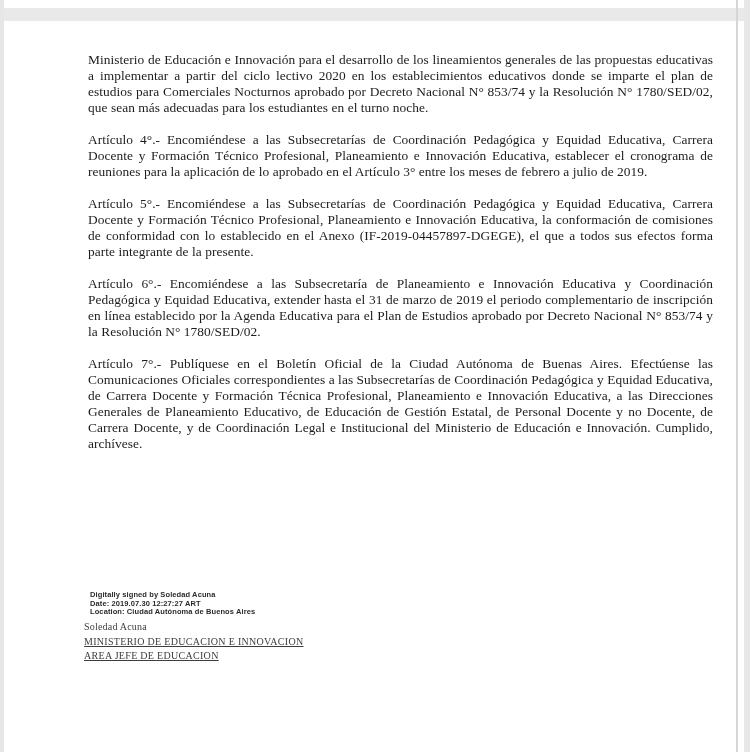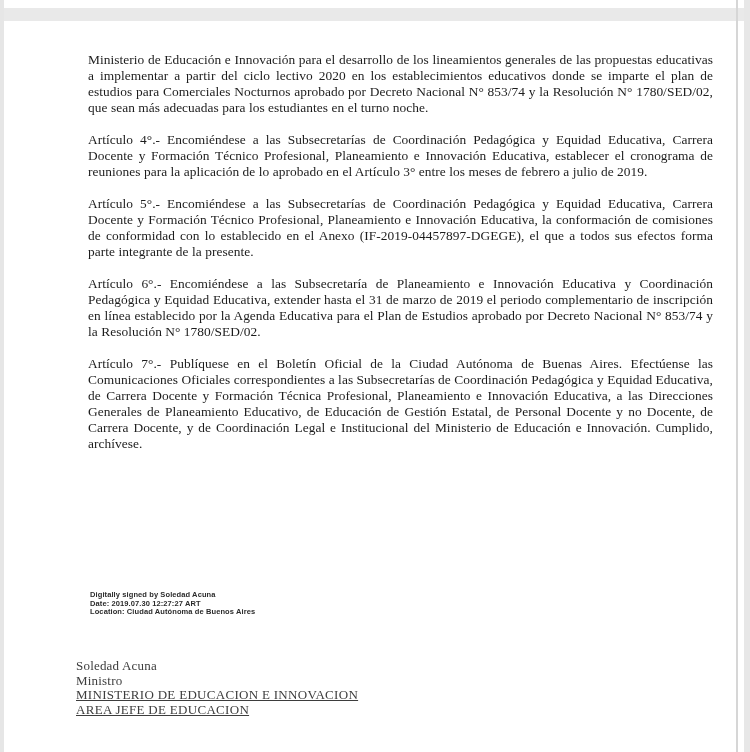--- a/index.html
+++ b/index.html
@@ -48,23 +48,23 @@
   }
   .para{margin:0 0 16px 0;}
   
   .stamp{
     position:absolute;left:90px;top:591px;
     font-family:"Liberation Sans","DejaVu Sans",sans-serif;
     font-size:7.5px;font-weight:bold;line-height:8.6px;
     color:#2b2b2b;letter-spacing:0.1px;
   }
   .signer{
-    position:absolute;left:76px;top:620px;
-    font-size:13px;line-height:14.6px;
-    color:#3d3d3d;letter-spacing:0.2px;margin-top:39px;
+    position:absolute;left:84px;top:620px;
+    font-size:10px;line-height:14.6px;
+    color:#3d3d3d;letter-spacing:0.2px;
   }
   .signer .org-line{letter-spacing:0.3px;text-decoration:underline;}
 </style>
 </head>
 <body>
 
 <div class="canvas">
 
   <div class="page-gap-band"></div>
   <div class="page-edge-left"></div>
@@ -80,18 +80,17 @@
   </div>
 
   <div class="stamp">
     <div>Digitally signed by Soledad Acuna</div>
     <div>Date: 2019.07.30 12:27:27 ART</div>
     <div>Location: Ciudad Autónoma de Buenos Aires</div>
   </div>
 
   <div class="signer">
     <div>Soledad Acuna</div>
-    <div>Ministro</div>
     <div class="org-line">MINISTERIO DE EDUCACION E INNOVACION</div>
     <div class="org-line">AREA JEFE DE EDUCACION</div>
   </div>
 
 </div>
 
 </body></html>

